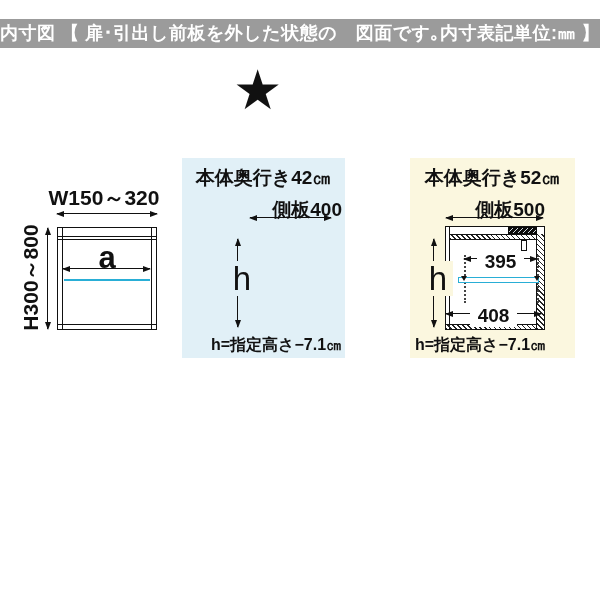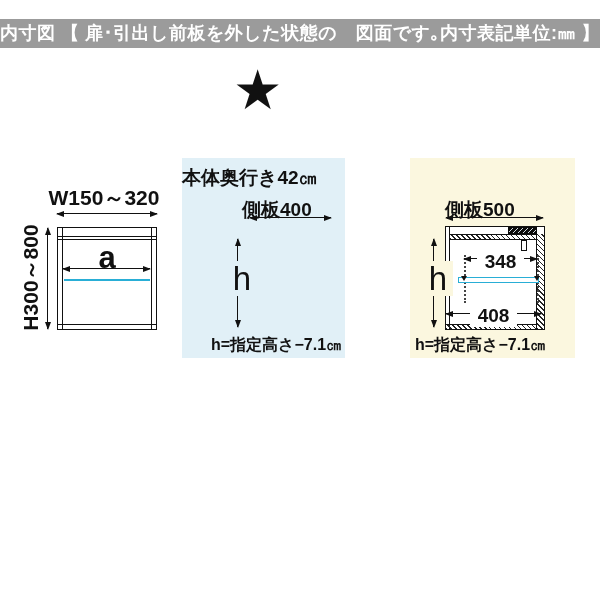--- a/index.html
+++ b/index.html
@@ -41,23 +41,23 @@
   .cyanline{position:absolute;background:#29aed6;}
   .tri-down{position:absolute;width:0;height:0;border-left:3px solid transparent;
       border-right:3px solid transparent;border-top:5.5px solid #111;z-index:4;}
   .tri-up{position:absolute;width:0;height:0;border-left:3px solid transparent;
       border-right:3px solid transparent;border-bottom:5.5px solid #111;z-index:4;}
 
   
   .panel{position:absolute;top:158px;width:163px;height:200px;}
   .panel.blue{left:182px;background:#e1f0f7;}
   .panel.yellow{left:410px;width:165px;background:#fbf7df;}
-  .ptitle{position:absolute;top:7px;left:0;right:0;font-weight:bold;
+  .ptitle{position:absolute;top:7px;left:0;right:0;text-align:center;font-weight:bold;
           font-size:19px;white-space:nowrap;}
-  .sidelbl{position:absolute;top:39px;font-weight:600;font-size:19px;text-align:left;white-space:nowrap;}
+  .sidelbl{position:absolute;top:39px;font-weight:600;font-size:19px;text-align:right;white-space:nowrap;}
   .hsym{position:absolute;top:103px;height:35px;font-size:33px;line-height:35px;text-align:center;z-index:2;}
   .blue .hsym{background:#e1f0f7;}
   .yellow .hsym{background:#fbf7df;}
   .caption{position:absolute;top:177px;font-weight:600;font-size:16px;white-space:nowrap;}
 </style>
 </head>
 <body>
 
 <div id="screen">
 
@@ -90,39 +90,40 @@
     <div class="harrow" style="left:68px;top:59px;width:81px;"></div>
 
     <div class="varrow" style="left:55px;top:81px;height:88px;"></div>
     <div class="hsym" style="left:45px;width:30px;">h</div>
 
 
     <div class="caption" style="left:29px;width:160px;">h=指定高さ−7.1㎝</div>
   </div>
 
   <div class="panel yellow">
+    <div class="ptitle">本体奥行き52㎝</div>
     <div class="sidelbl" style="left:35px;width:100px;">側板500</div>
     <div class="harrow" style="left:36px;top:59px;width:97px;"></div>
 
     <div class="varrow" style="left:23px;top:81px;height:88px;"></div>
     <div class="hsym" style="left:13px;width:30px;">h</div>
 
     <div class="cab" style="left:35px;top:68px;width:100px;height:104px;">
       <div class="line" style="left:3px;top:0;bottom:0;width:1px;"></div>
       <div class="darkbox" style="right:7px;top:0;width:29px;height:7px;"></div>
       <div class="hatch" style="position:absolute;left:4px;right:7px;top:7px;height:4px;border-top:1px solid #111;border-bottom:1px solid #111;"></div>
       <div class="hatch" style="position:absolute;right:0;top:7px;bottom:0;width:7px;border-left:1px solid #111;"></div>
       <div class="hatch" style="position:absolute;left:0;right:7px;bottom:0;height:4px;border-top:1px solid #111;"></div>
       <div class="abs" style="left:75px;top:13px;width:4px;height:9px;border:1px solid #111;background:#fff;"></div>
 
       <div class="dotv" style="left:18px;top:28px;height:48px;"></div>
       <div class="dotv" style="left:91px;top:28px;height:48px;"></div>
 
       <div class="harrow" style="left:18px;top:31px;width:73px;"></div>
-      <div class="lbl dimtxt" style="left:31px;top:24px;width:47px;">348</div>
+      <div class="lbl dimtxt" style="left:31px;top:24px;width:47px;">395</div>
 
       <div class="shelf" style="left:12px;top:50px;width:81px;height:6px;"></div>
       <div class="tri-down" style="left:15px;top:49px;"></div>
       <div class="tri-down" style="left:88px;top:49px;"></div>
 
       <div class="harrow" style="left:0px;top:86px;width:95px;"></div>
       <div class="lbl dimtxt" style="left:24px;top:78px;width:47px;">408</div>
     </div>
 
     <div class="caption" style="left:5px;width:160px;">h=指定高さ−7.1㎝</div>

